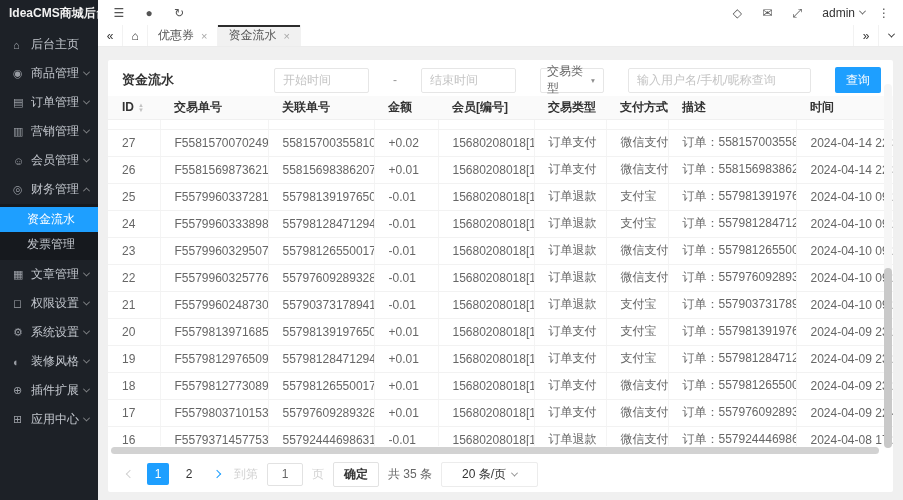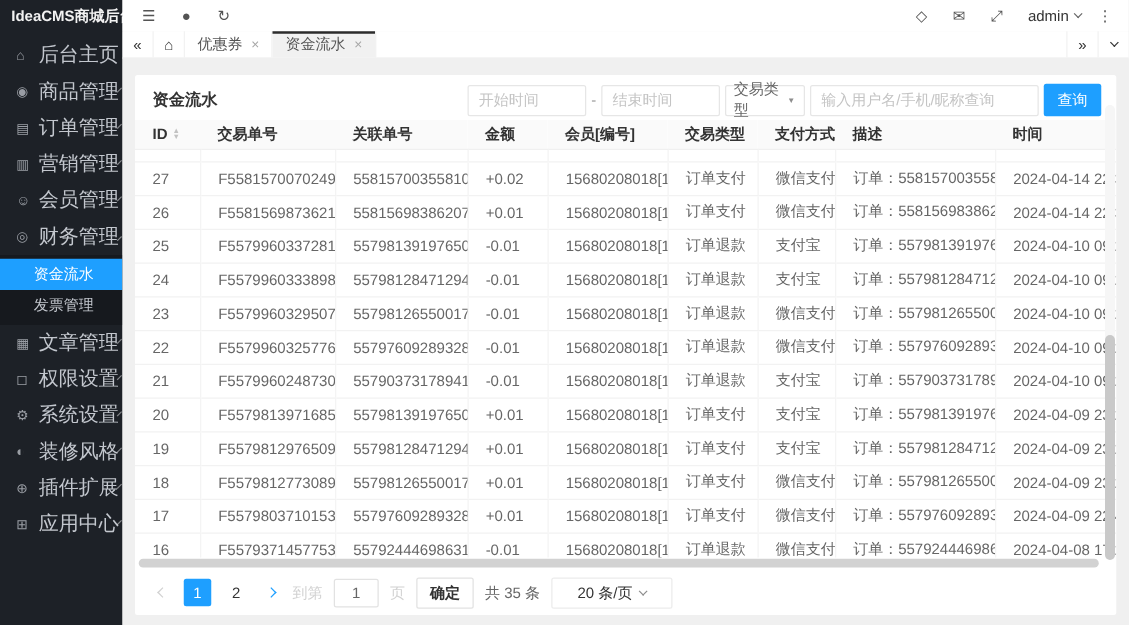--- a/index.html
+++ b/index.html
@@ -5,21 +5,21 @@
   * { margin:0; padding:0; box-sizing:border-box; }
   html,body { width:903px; height:500px; overflow:hidden; font-family:"Liberation Sans","DejaVu Sans",sans-serif; font-size:12px; background:#f0f0f0; }
   .app { display:flex; width:903px; height:500px; }
 
   
   .sidebar { width:98px; flex-shrink:0; background:#1d2127; color:#c3c7ce; display:flex; flex-direction:column; }
   .logo { height:26px; line-height:26px; padding-left:9px; color:#f2f2f2; font-weight:bold; font-size:12px; white-space:nowrap; }
   .nav { flex:1; overflow:hidden; padding-top:4px; }
   .nav-item { height:29px; display:flex; align-items:center; padding:0 9px 0 13px; cursor:pointer; white-space:nowrap; }
   .nav-item .ico { width:15px; font-size:11px; opacity:.75; flex-shrink:0; }
-  .nav-item .lbl { flex:1; margin-left:3px; font-size:16px; }
+  .nav-item .lbl { flex:1; margin-left:3px; font-size:12px; }
   .submenu { background:#16191e; padding:3px 0; }
   .submenu-item { height:25px; line-height:25px; padding-left:27px; cursor:pointer; font-size:12px; }
   .submenu-item.active { background:#1e9fff; color:#fff; }
   .cv { display:inline-block; width:5px; height:5px; border-right:1px solid currentColor; border-bottom:1px solid currentColor; }
   .cv.down { transform:rotate(45deg) translate(-1px,-1px); }
   .cv.up { transform:rotate(-135deg) translate(-1px,-1px); }
   .nav-item .cv { color:rgba(255,255,255,.45); }
 
   
   .main { flex:1; display:flex; flex-direction:column; min-width:0; }
@@ -37,21 +37,21 @@
   .tab .x { margin-left:7px; color:#a6a6a6; font-size:11px; }
   .tab.active { background:#f1f1f1; }
   .tab.active::before { content:""; position:absolute; left:0; right:0; top:0; height:2px; background:#2c2c2c; }
 
   .content { flex:1; background:#f0f0f0; position:relative; }
   .panel { position:absolute; left:10px; right:10px; top:13px; bottom:8px; background:#fff; border-radius:2px; overflow:hidden; }
 
   
   .panel-head { display:flex; align-items:center; padding:7px 12px 6px 14px; }
   .panel-title { font-size:13px; font-weight:bold; color:#333; }
-  .filters { margin-left:auto; display:flex; align-items:center; gap:4px; }
+  .filters { margin-left:auto; display:flex; align-items:center; gap:24px; }
   .inp { height:25px; border:1px solid #e6e6e6; border-radius:2px; padding:0 8px; font-size:12px; color:#666; font-family:inherit; outline:none; }
   .inp::placeholder { color:#c4c4c4; }
   .inp.date { width:95px; }
   .sep { color:#999; }
   .selbox { height:25px; width:64px; border:1px solid #e6e6e6; border-radius:2px; display:flex; align-items:center; padding:0 6px; color:#666; cursor:pointer; justify-content:space-between; }
   .selbox .tri { font-size:8px; color:#8d8d8d; transform:scale(.8); }
   .inp.kw { width:183px; }
   .btn-primary { height:26px; padding:0 11px; background:#1e9fff; color:#fff; border:none; border-radius:2px; font-size:12px; cursor:pointer; font-family:inherit; }
 
   

